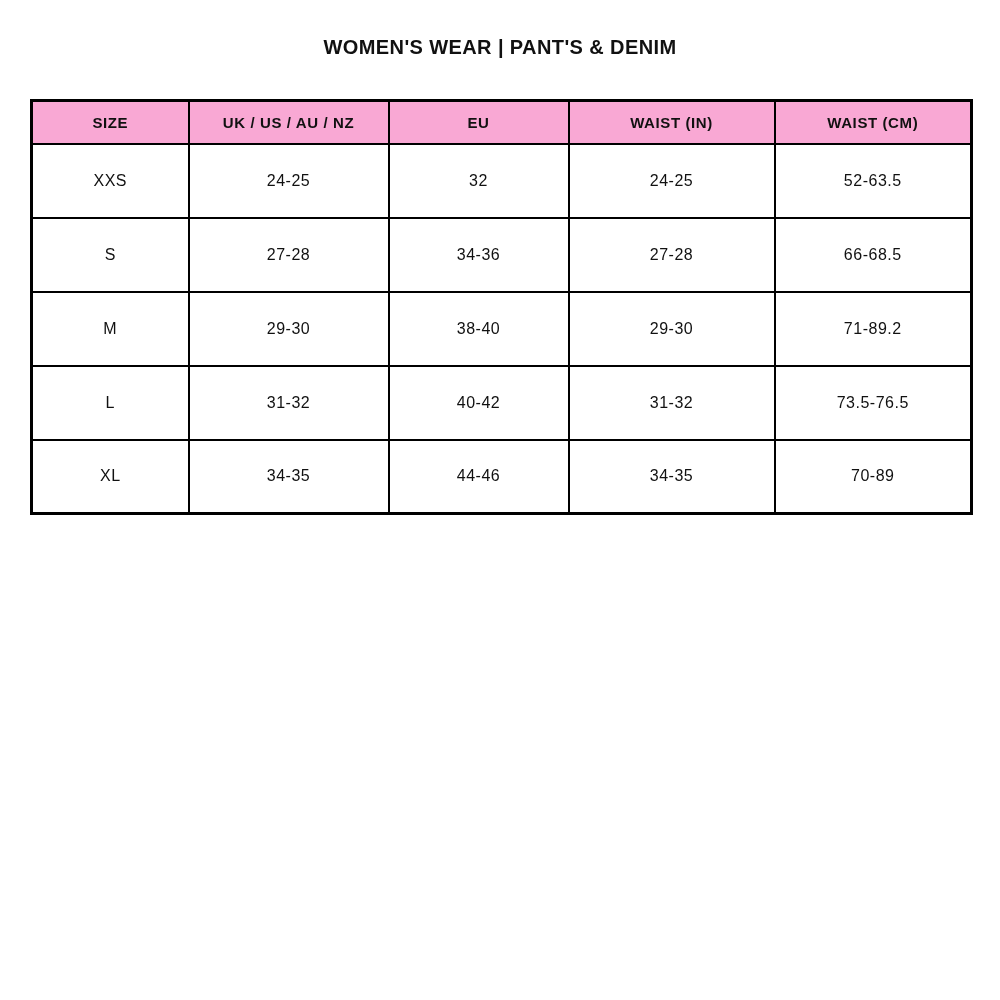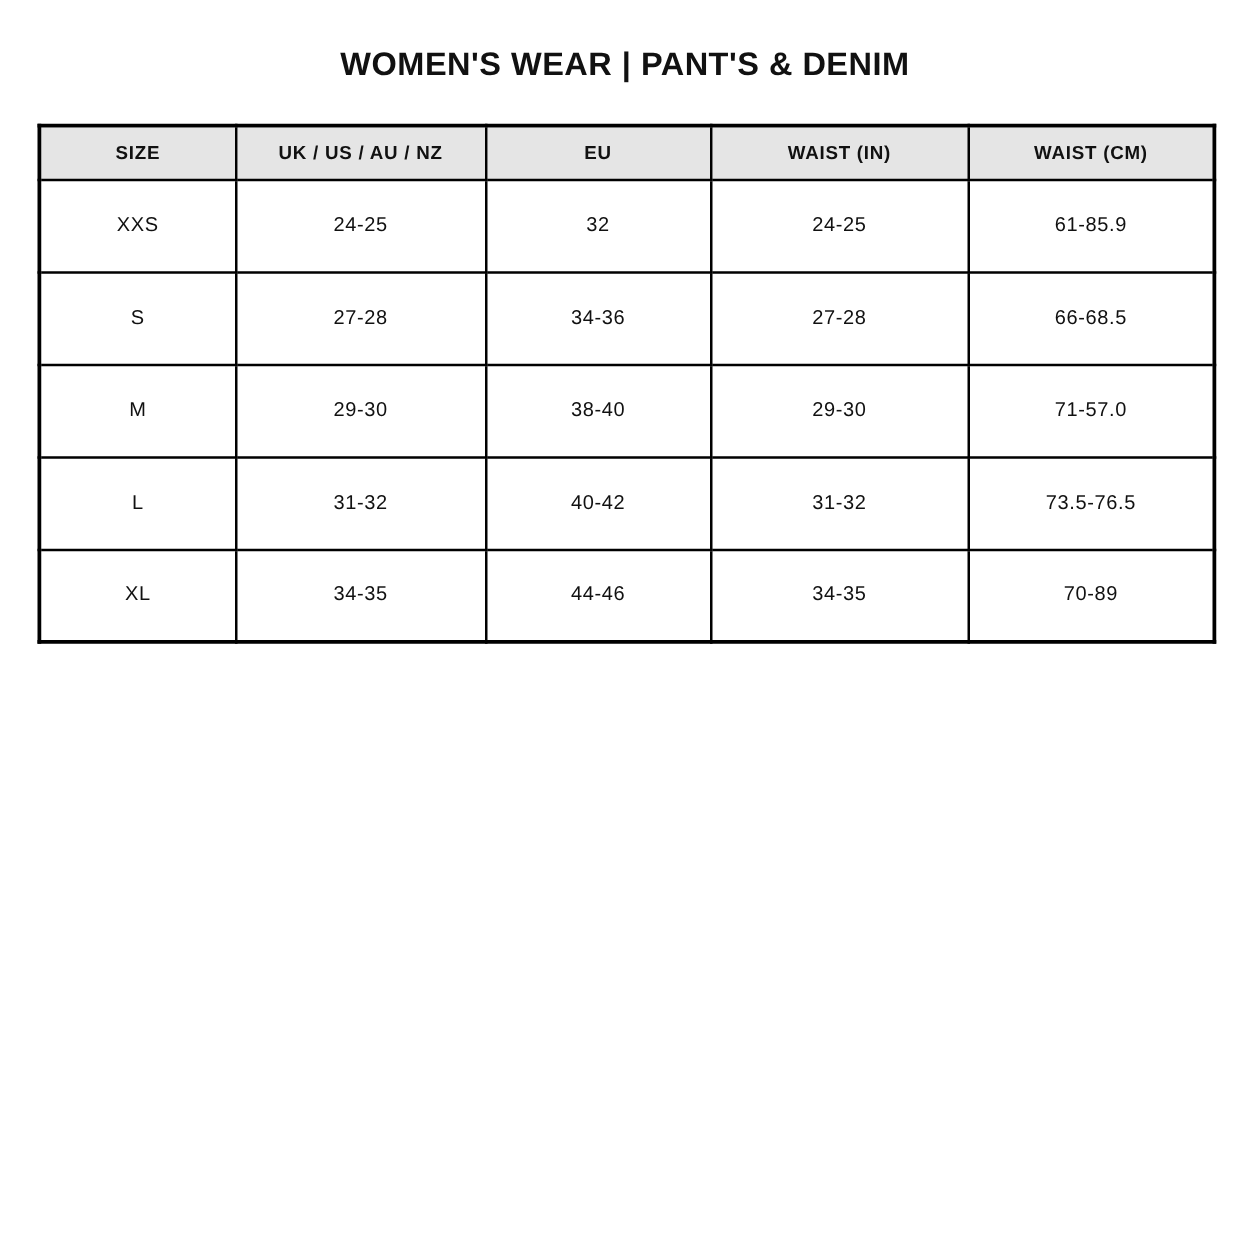--- a/index.html
+++ b/index.html
@@ -16,21 +16,21 @@
     height: 1000px;
     background: #ffffff;
     overflow: hidden;
   }
   .page-title {
     position: absolute;
     top: 36px;
     left: 0;
     width: 1000px;
     text-align: center;
-    font-size: 26px;
+    font-size: 20px;
     font-weight: 700;
     letter-spacing: 0.4px;
     color: #111111;
   }
   table.size-chart {
     position: absolute;
     top: 99px;
     left: 30px;
     width: 940px;
     border-collapse: collapse;
@@ -39,21 +39,21 @@
   }
   table.size-chart th,
   table.size-chart td {
     border: 2px solid #000000;
     text-align: center;
     vertical-align: middle;
     overflow: hidden;
   }
   table.size-chart th {
     height: 43px;
-    background: #e5e5e5;
+    background: #f9a8d4;
     font-size: 15px;
     font-weight: 700;
     letter-spacing: 0.6px;
     color: #111111;
   }
   table.size-chart td {
     height: 74px;
     background: #ffffff;
     font-size: 16px;
     font-weight: 400;
@@ -84,35 +84,35 @@
         <th>WAIST (IN)</th>
         <th>WAIST (CM)</th>
       </tr>
     </thead>
     <tbody>
       <tr>
         <td>XXS</td>
         <td>24-25</td>
         <td>32</td>
         <td>24-25</td>
-        <td>61-85.9</td>
+        <td>52-63.5</td>
       </tr>
       <tr>
         <td>S</td>
         <td>27-28</td>
         <td>34-36</td>
         <td>27-28</td>
         <td>66-68.5</td>
       </tr>
       <tr>
         <td>M</td>
         <td>29-30</td>
         <td>38-40</td>
         <td>29-30</td>
-        <td>71-57.0</td>
+        <td>71-89.2</td>
       </tr>
       <tr>
         <td>L</td>
         <td>31-32</td>
         <td>40-42</td>
         <td>31-32</td>
         <td>73.5-76.5</td>
       </tr>
       <tr>
         <td>XL</td>

